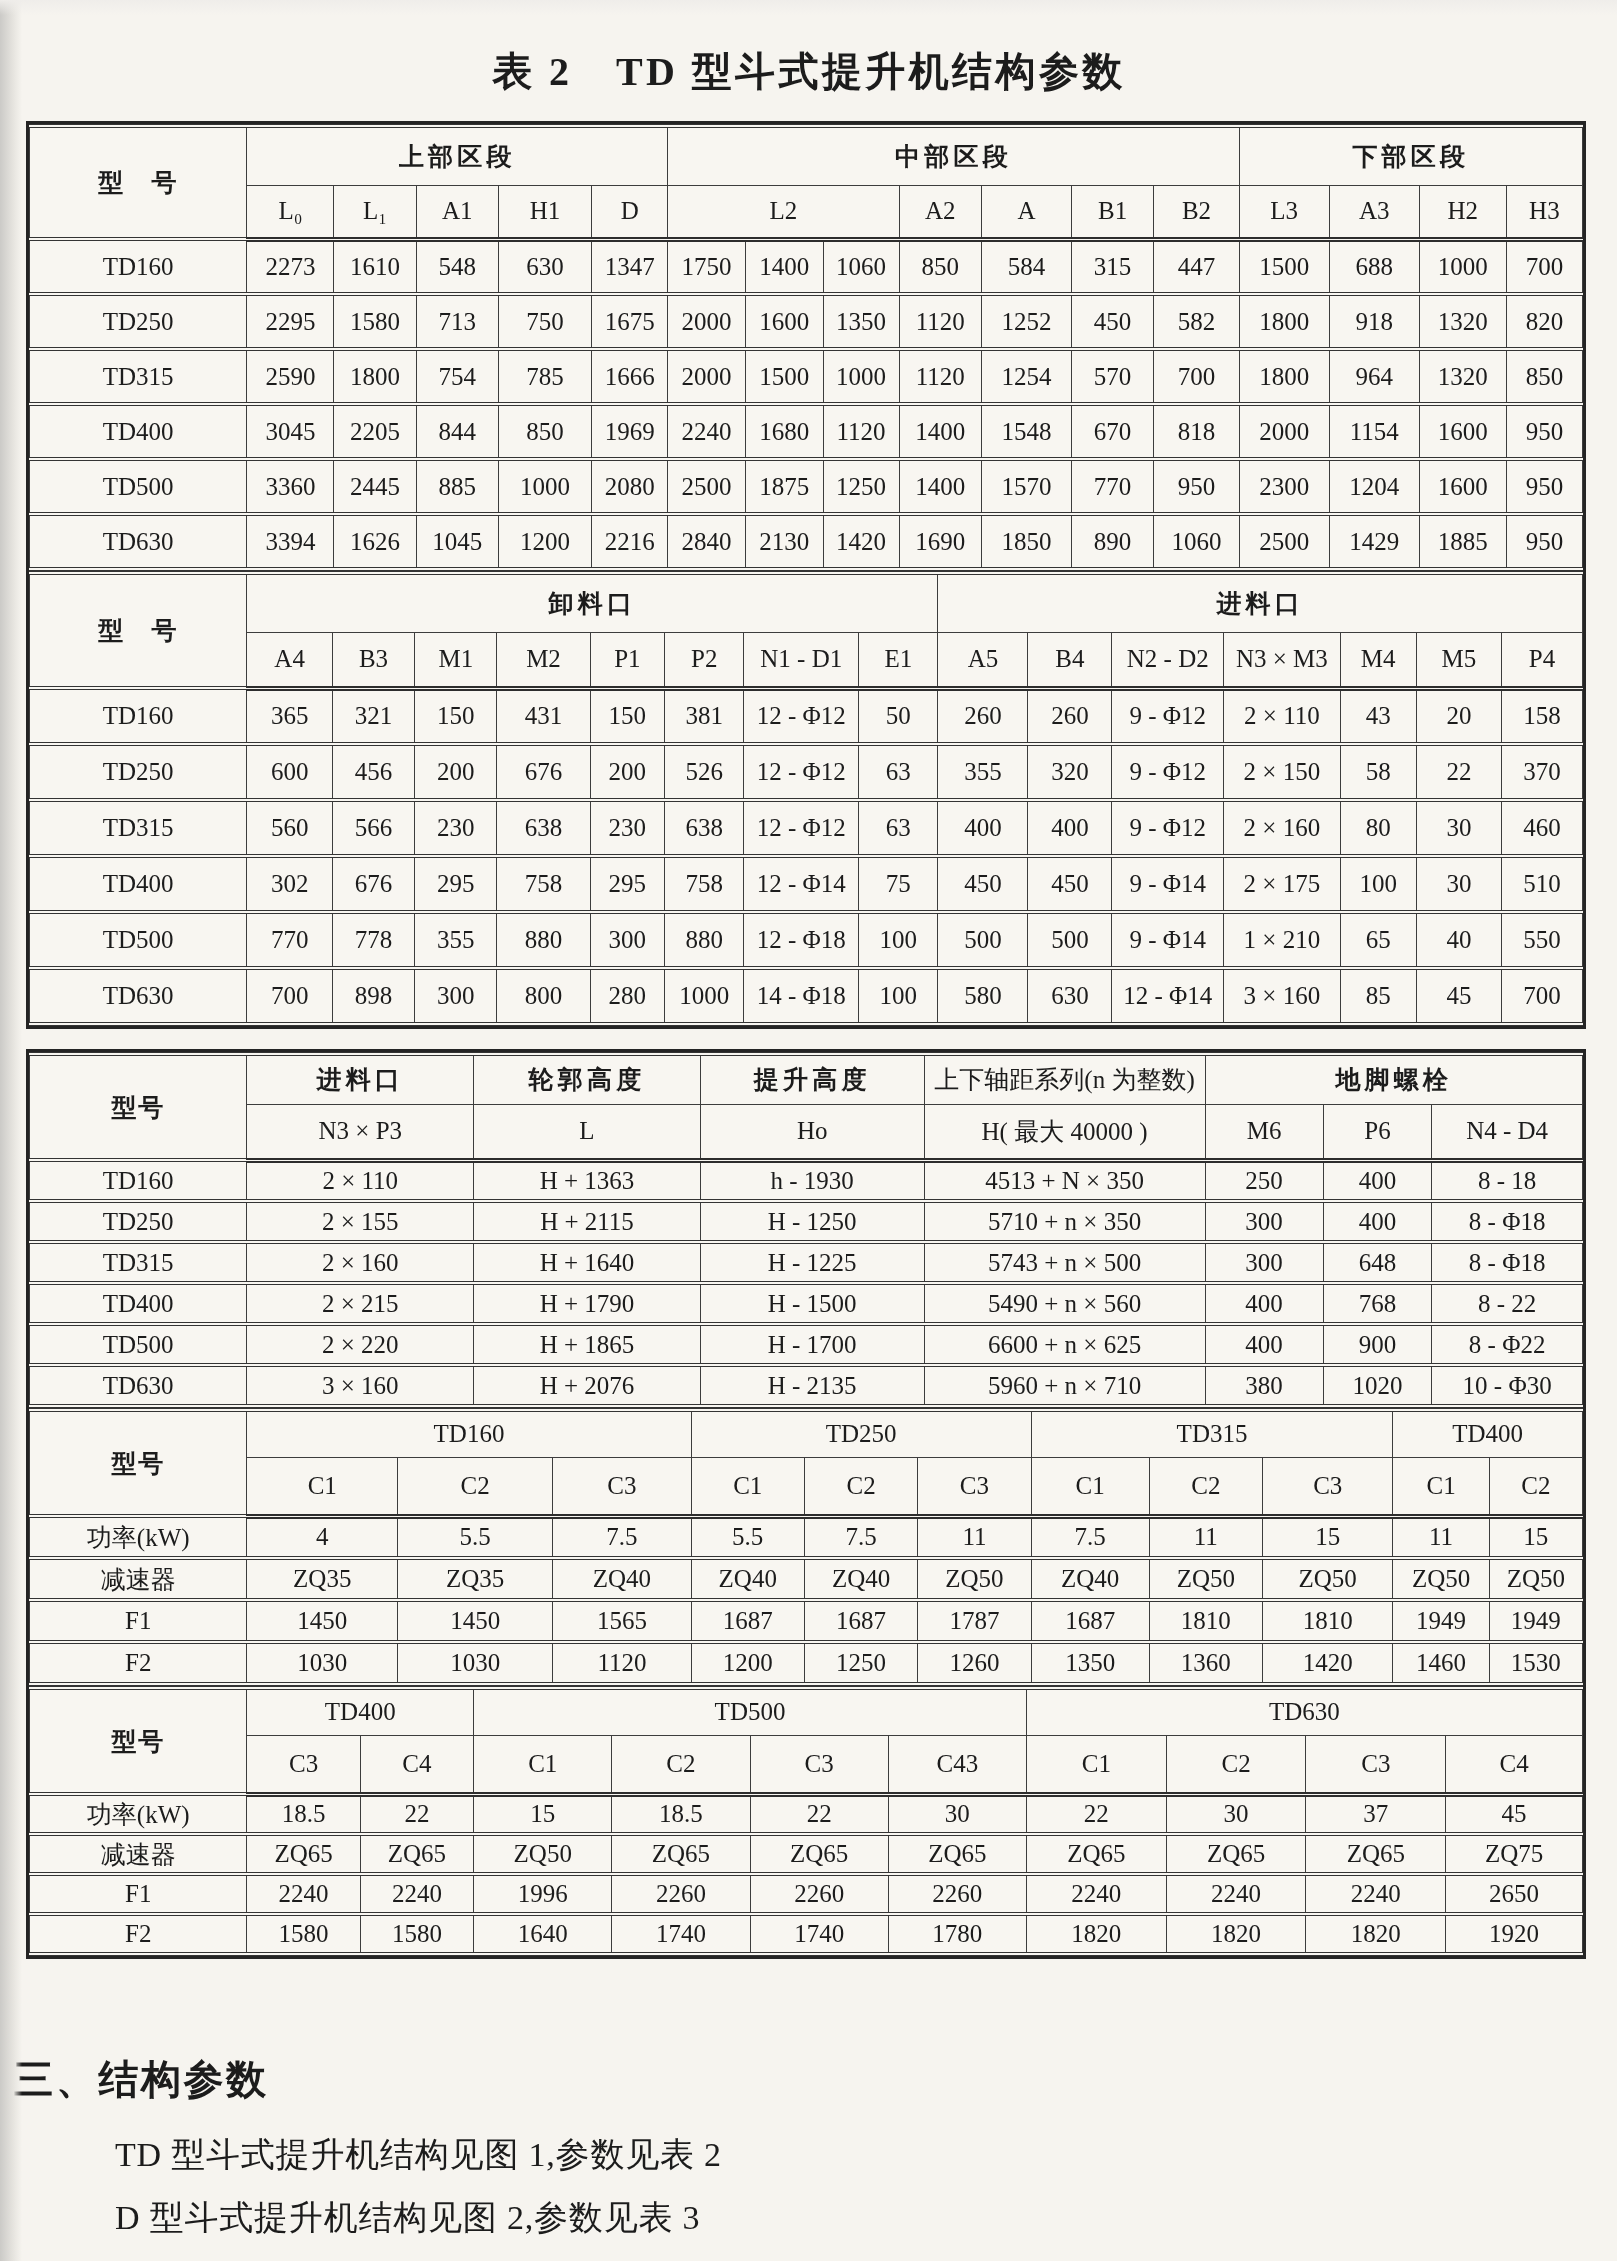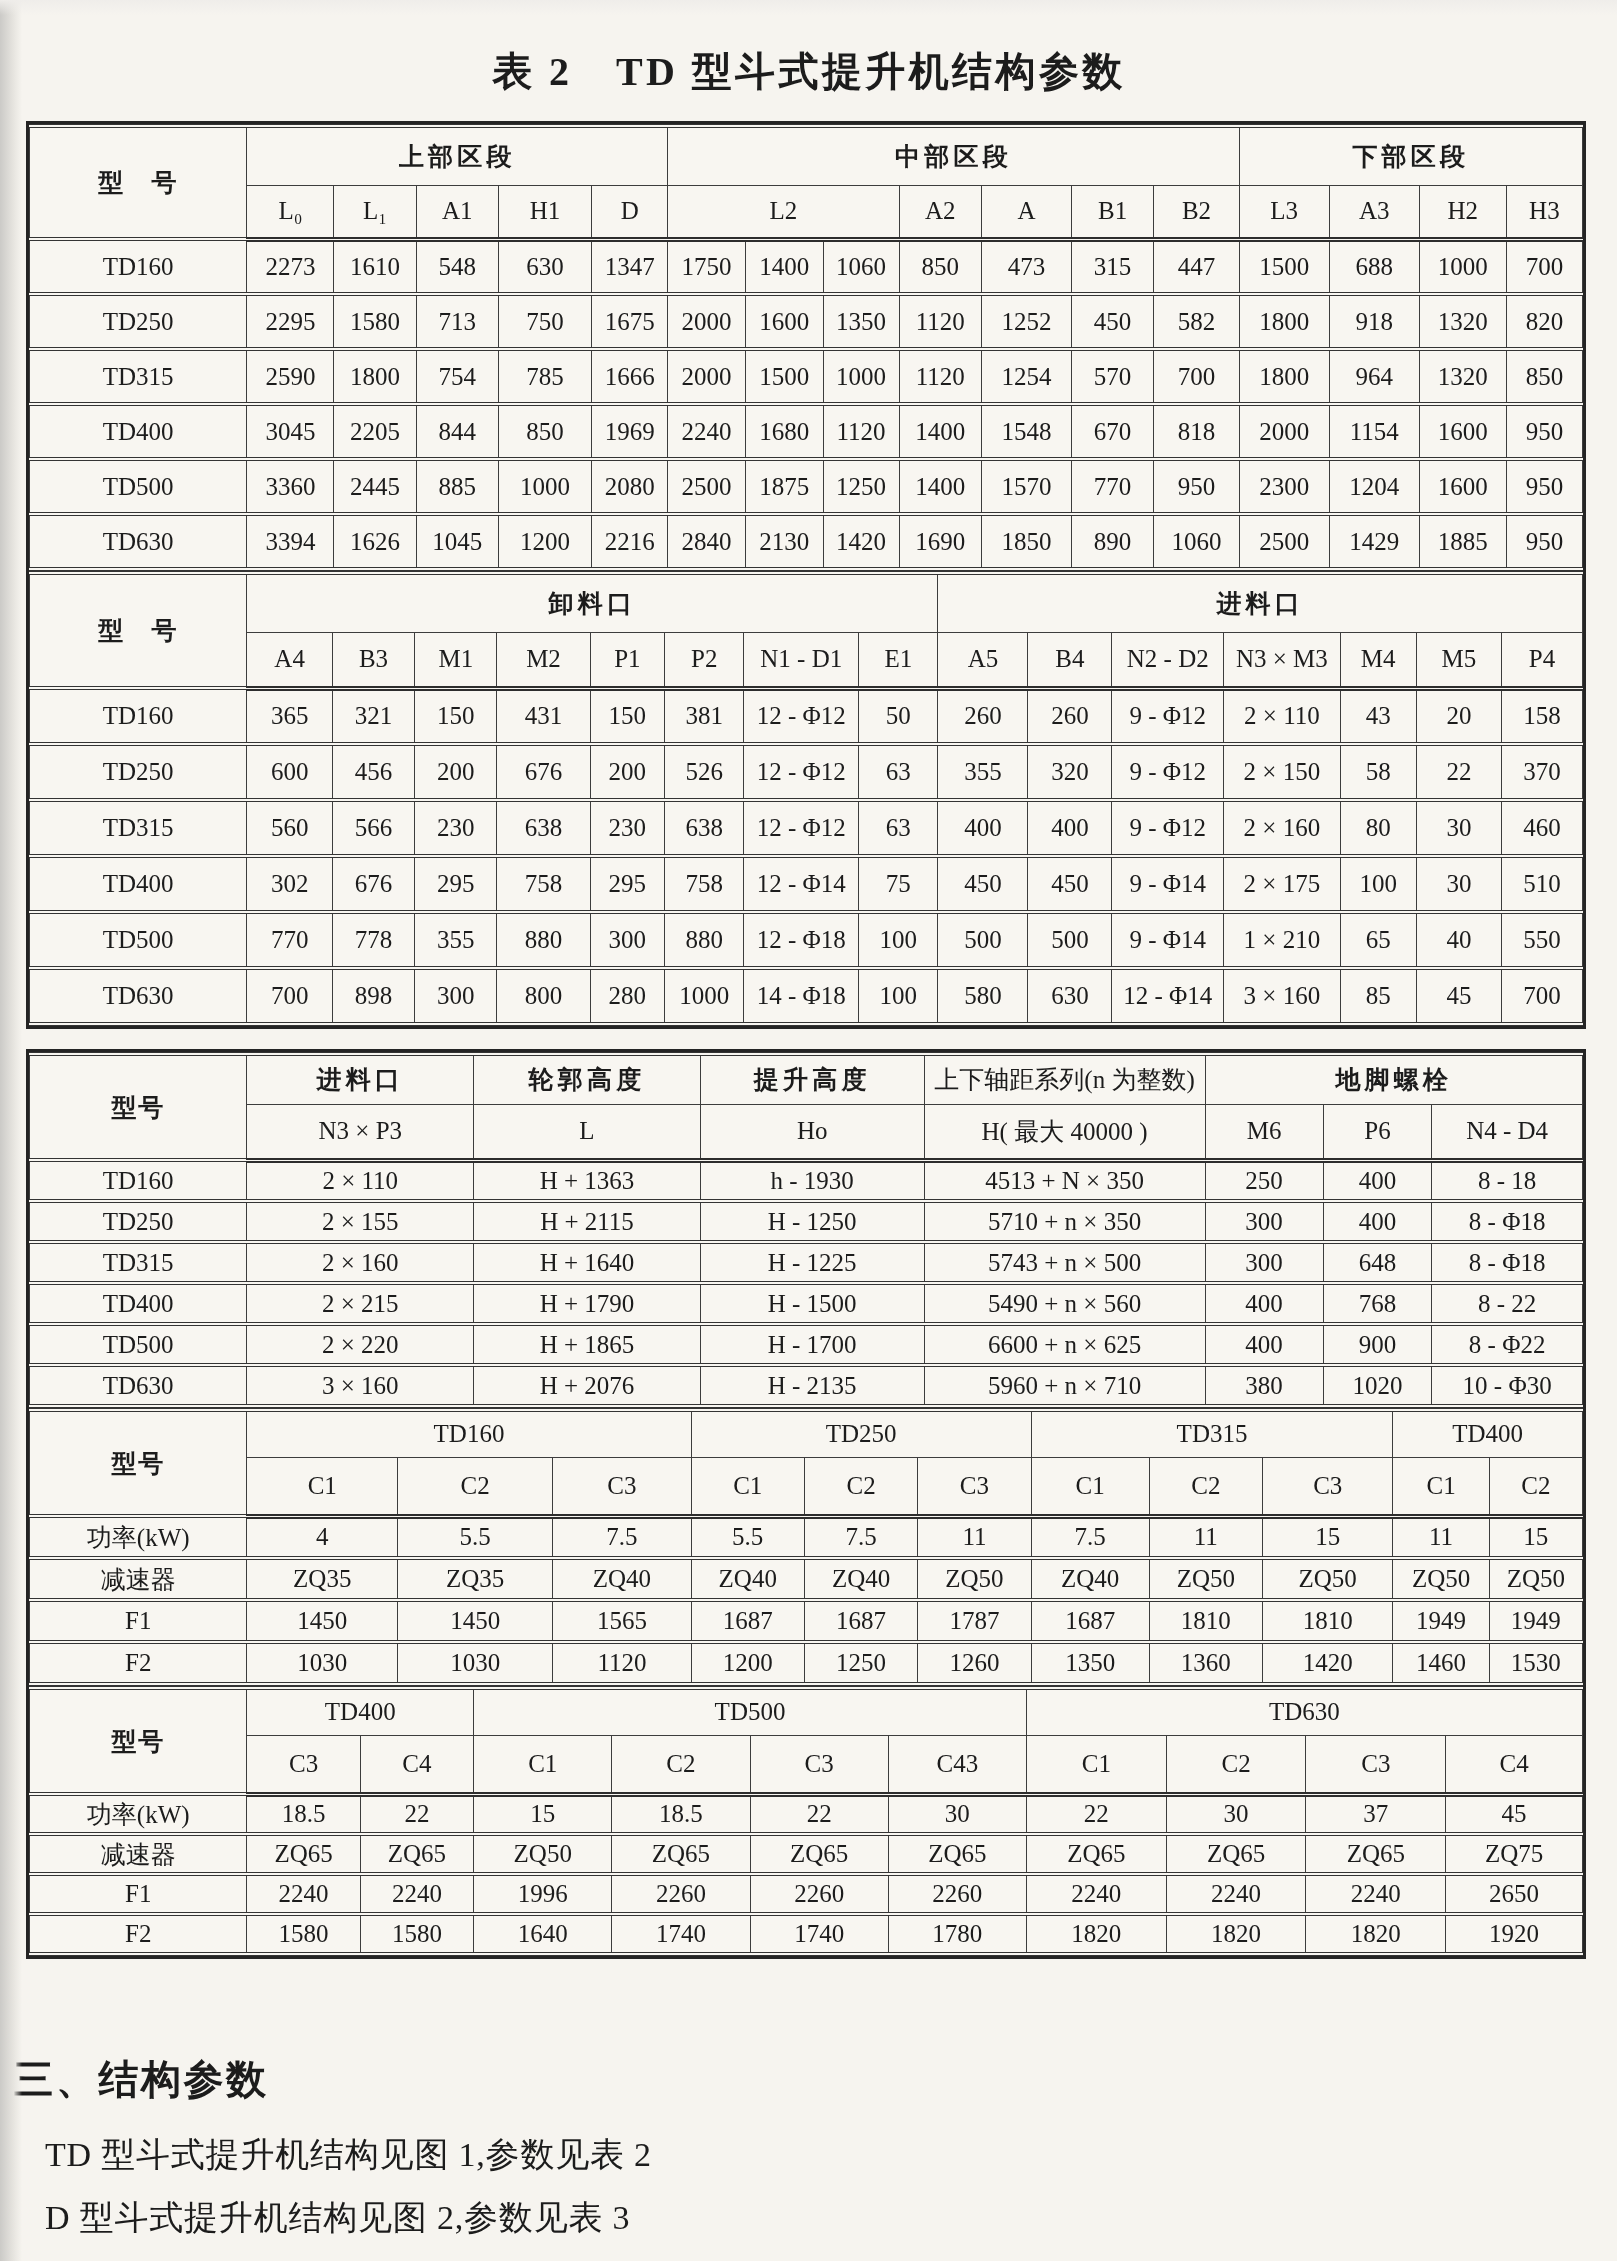--- a/index.html
+++ b/index.html
@@ -66,21 +66,21 @@
   .p1 tbody tr{height:42px;}
   .p2 thead tr.grp{height:47px;}
   .p2 thead tr.sub{height:59px;}
   .p2 tbody tr{height:40px;}
 
   .footer-heading{
     margin:93px 0 0 13.5px;
     font-size:40px;font-weight:bold;letter-spacing:2.5px;
   }
   .footer-note{
-    margin:25px 0 0 45px;
+    margin:25px 0 0 115px;
     font-size:34px;letter-spacing:0.8px;
   }
   .footer-note + .footer-note{margin-top:17px;}
 </style>
 </head>
 <body>
 
 <div class="scan-edge-left"></div>
 <div class="scan-edge-top"></div>
 
@@ -137,21 +137,21 @@
           <td>TD160</td>
           <td>2273</td>
           <td>1610</td>
           <td>548</td>
           <td>630</td>
           <td>1347</td>
           <td>1750</td>
           <td>1400</td>
           <td>1060</td>
           <td>850</td>
-          <td>473</td>
+          <td>584</td>
           <td>315</td>
           <td>447</td>
           <td>1500</td>
           <td>688</td>
           <td>1000</td>
           <td>700</td>
         </tr>
         <tr>
           <td>TD250</td>
           <td>2295</td>

